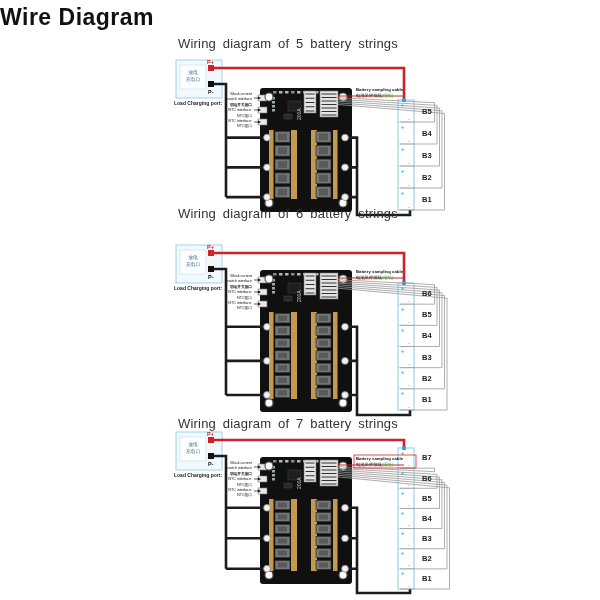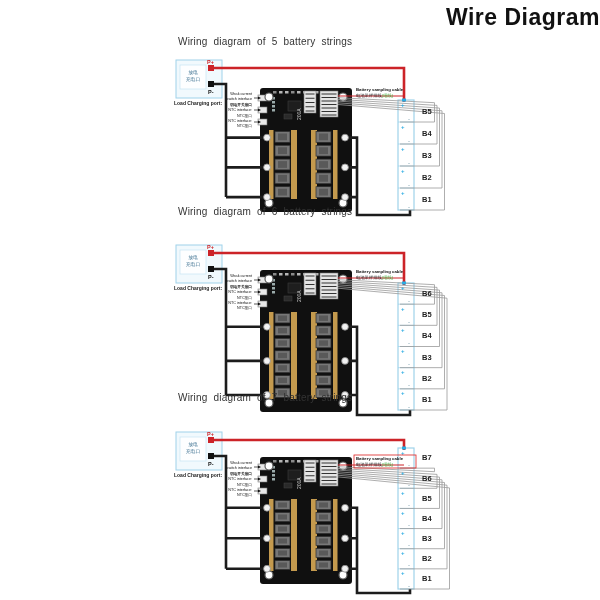--- a/index.html
+++ b/index.html
@@ -1,25 +1,25 @@
 <!DOCTYPE html>
 <html><head>
 <meta charset="utf-8">
 <style>
   html,body{margin:0;padding:0;}
   body{
     width:600px;height:600px;position:relative;background:#ffffff;
     font-family:"Liberation Sans", sans-serif;overflow:hidden;
   }
   .page-title{
-    position:absolute;top:4px;left:0;width:600px;text-align:right;
+    position:absolute;top:4px;left:0;width:600px;text-align:left;
     font-size:23px;font-weight:bold;letter-spacing:.5px;color:#111;
   }
   .dia-heading{
-    position:absolute;left:178px;font-size:10px;color:#333;
+    position:absolute;left:178px;font-size:13px;color:#333;
     letter-spacing:.2px;word-spacing:3px;
   }
   .dia-svg{position:absolute;left:170px;}
 </style>
 </head>
 <body>
 
 <div class="page-title">Wire Diagram</div>
 
 <div class="dia-heading" style="top:36px">Wiring diagram of 5 battery strings</div>
@@ -312,21 +312,21 @@
       <polygon points="88,52.5 91,54 88,55.5" fill="#111"></polygon>
       <line x1="84" y1="66" x2="88" y2="66" stroke="#111" stroke-width="0.7"></line>
       <polygon points="88,64.5 91,66 88,67.5" fill="#111"></polygon>
     </g>
     <g>
       <text x="186" y="35" font-family="&quot;Liberation Sans&quot;, sans-serif" font-size="4.3" font-weight="bold" fill="#111">Battery sampling cable</text>
       <text x="186" y="41" font-family="&quot;Liberation Sans&quot;, sans-serif" font-size="4.3" fill="#111">电池采样排线<tspan fill="#3aaa35">(细线)</tspan></text>
     </g>
   </svg>
 
-<div class="dia-heading" style="top:392px">Wiring diagram of 7 battery strings</div>
+<div class="dia-heading" style="top:416px">Wiring diagram of 7 battery strings</div>
 <svg class="dia-svg" style="top:424px" width="300" height="175" id="svg2">
     <g>
       <rect x="6" y="8" width="46" height="38" fill="#f1f9fd" stroke="#9fd2ea" stroke-width="1"></rect>
       <rect x="10" y="13" width="26" height="24" fill="#fdfeff" stroke="#c6e4f2" stroke-width="0.7"></rect>
       <text x="23" y="22" font-family="&quot;Liberation Sans&quot;, sans-serif" font-size="4.8" fill="#346b8c" text-anchor="middle">放电</text>
       <text x="23" y="29" font-family="&quot;Liberation Sans&quot;, sans-serif" font-size="4.8" fill="#346b8c" text-anchor="middle">充电口</text>
       <rect x="38" y="13" width="6" height="6" fill="#cc2328"></rect>
       <text x="37" y="11.5" font-family="&quot;Liberation Sans&quot;, sans-serif" font-size="5.5" font-weight="bold" fill="#cc2328">P+</text>
       <rect x="38" y="29" width="6" height="6" fill="#111"></rect>
       <text x="38" y="42" font-family="&quot;Liberation Sans&quot;, sans-serif" font-size="5.5" font-weight="bold" fill="#111">P-</text>

